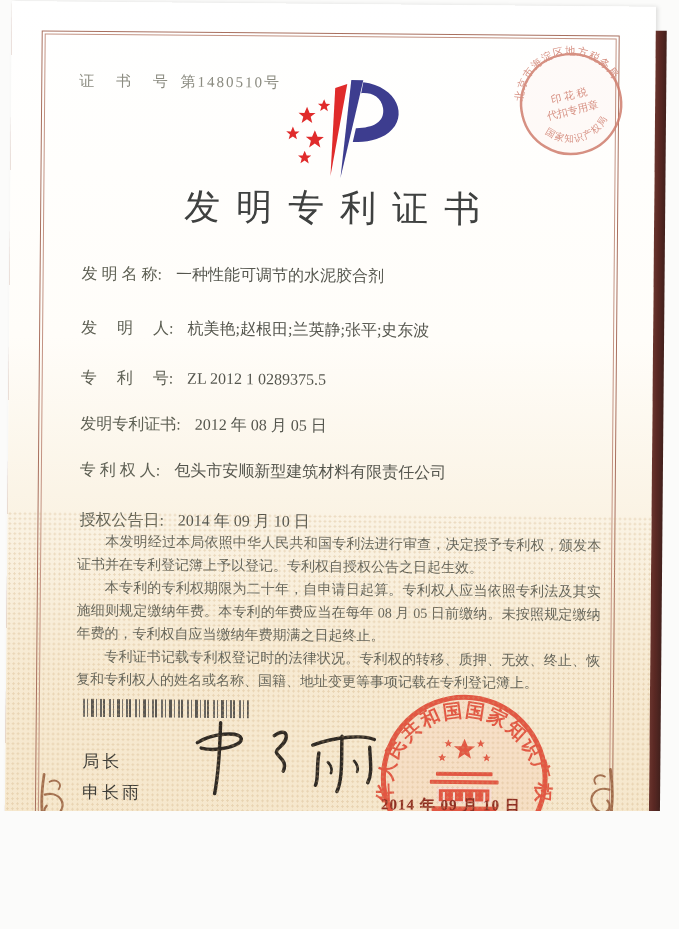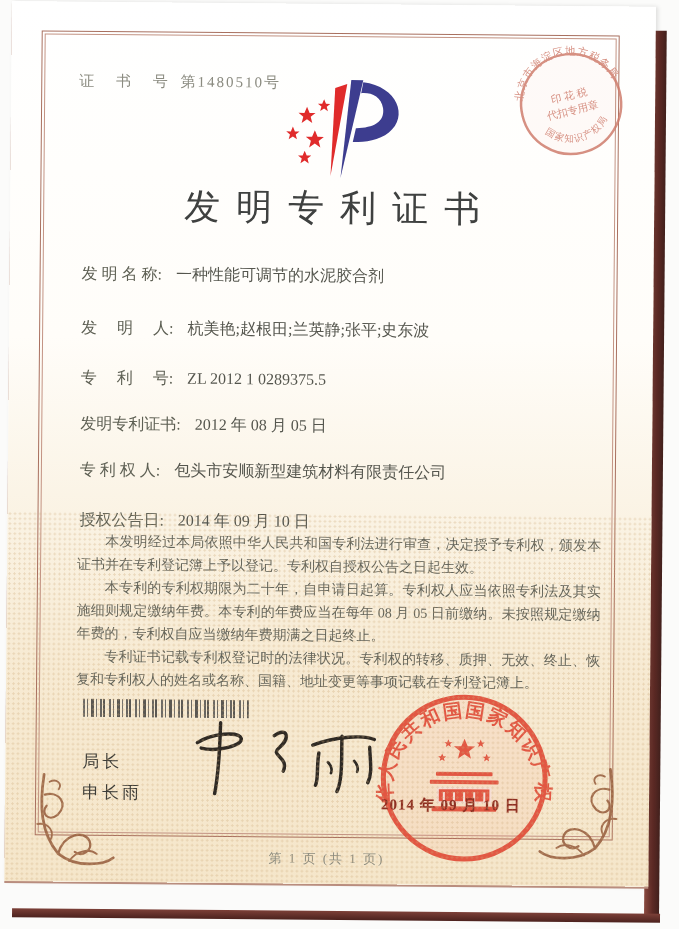--- a/index.html
+++ b/index.html
@@ -1,17 +1,17 @@
 <!DOCTYPE html>
 <html><head>
 <meta charset="utf-8">
 <style>
   html,body{margin:0;padding:0;background:#fbfbfa;}
   *{box-sizing:border-box;}
-  .scene{position:relative;width:679px;height:929px;overflow:hidden;
+  .scene{position:relative;width:679px;height:811px;overflow:hidden;
          font-family:"Liberation Serif","DejaVu Serif",serif;}
   .sheet{position:absolute;left:0;top:0;width:679px;height:929px;
          transform:rotate(.5deg);transform-origin:340px 460px;}
   
   .cover-right{position:absolute;left:648px;top:28px;width:15px;height:890px;
          background:linear-gradient(90deg,#8a4a40,#5d2a25 55%,#41201c);}
   .cover-bottom{position:absolute;left:16px;top:911px;width:648px;height:9px;
          background:linear-gradient(180deg,#7c4038,#4c221e);}
   
   .page{position:absolute;left:8px;top:4px;width:644px;height:880px;

